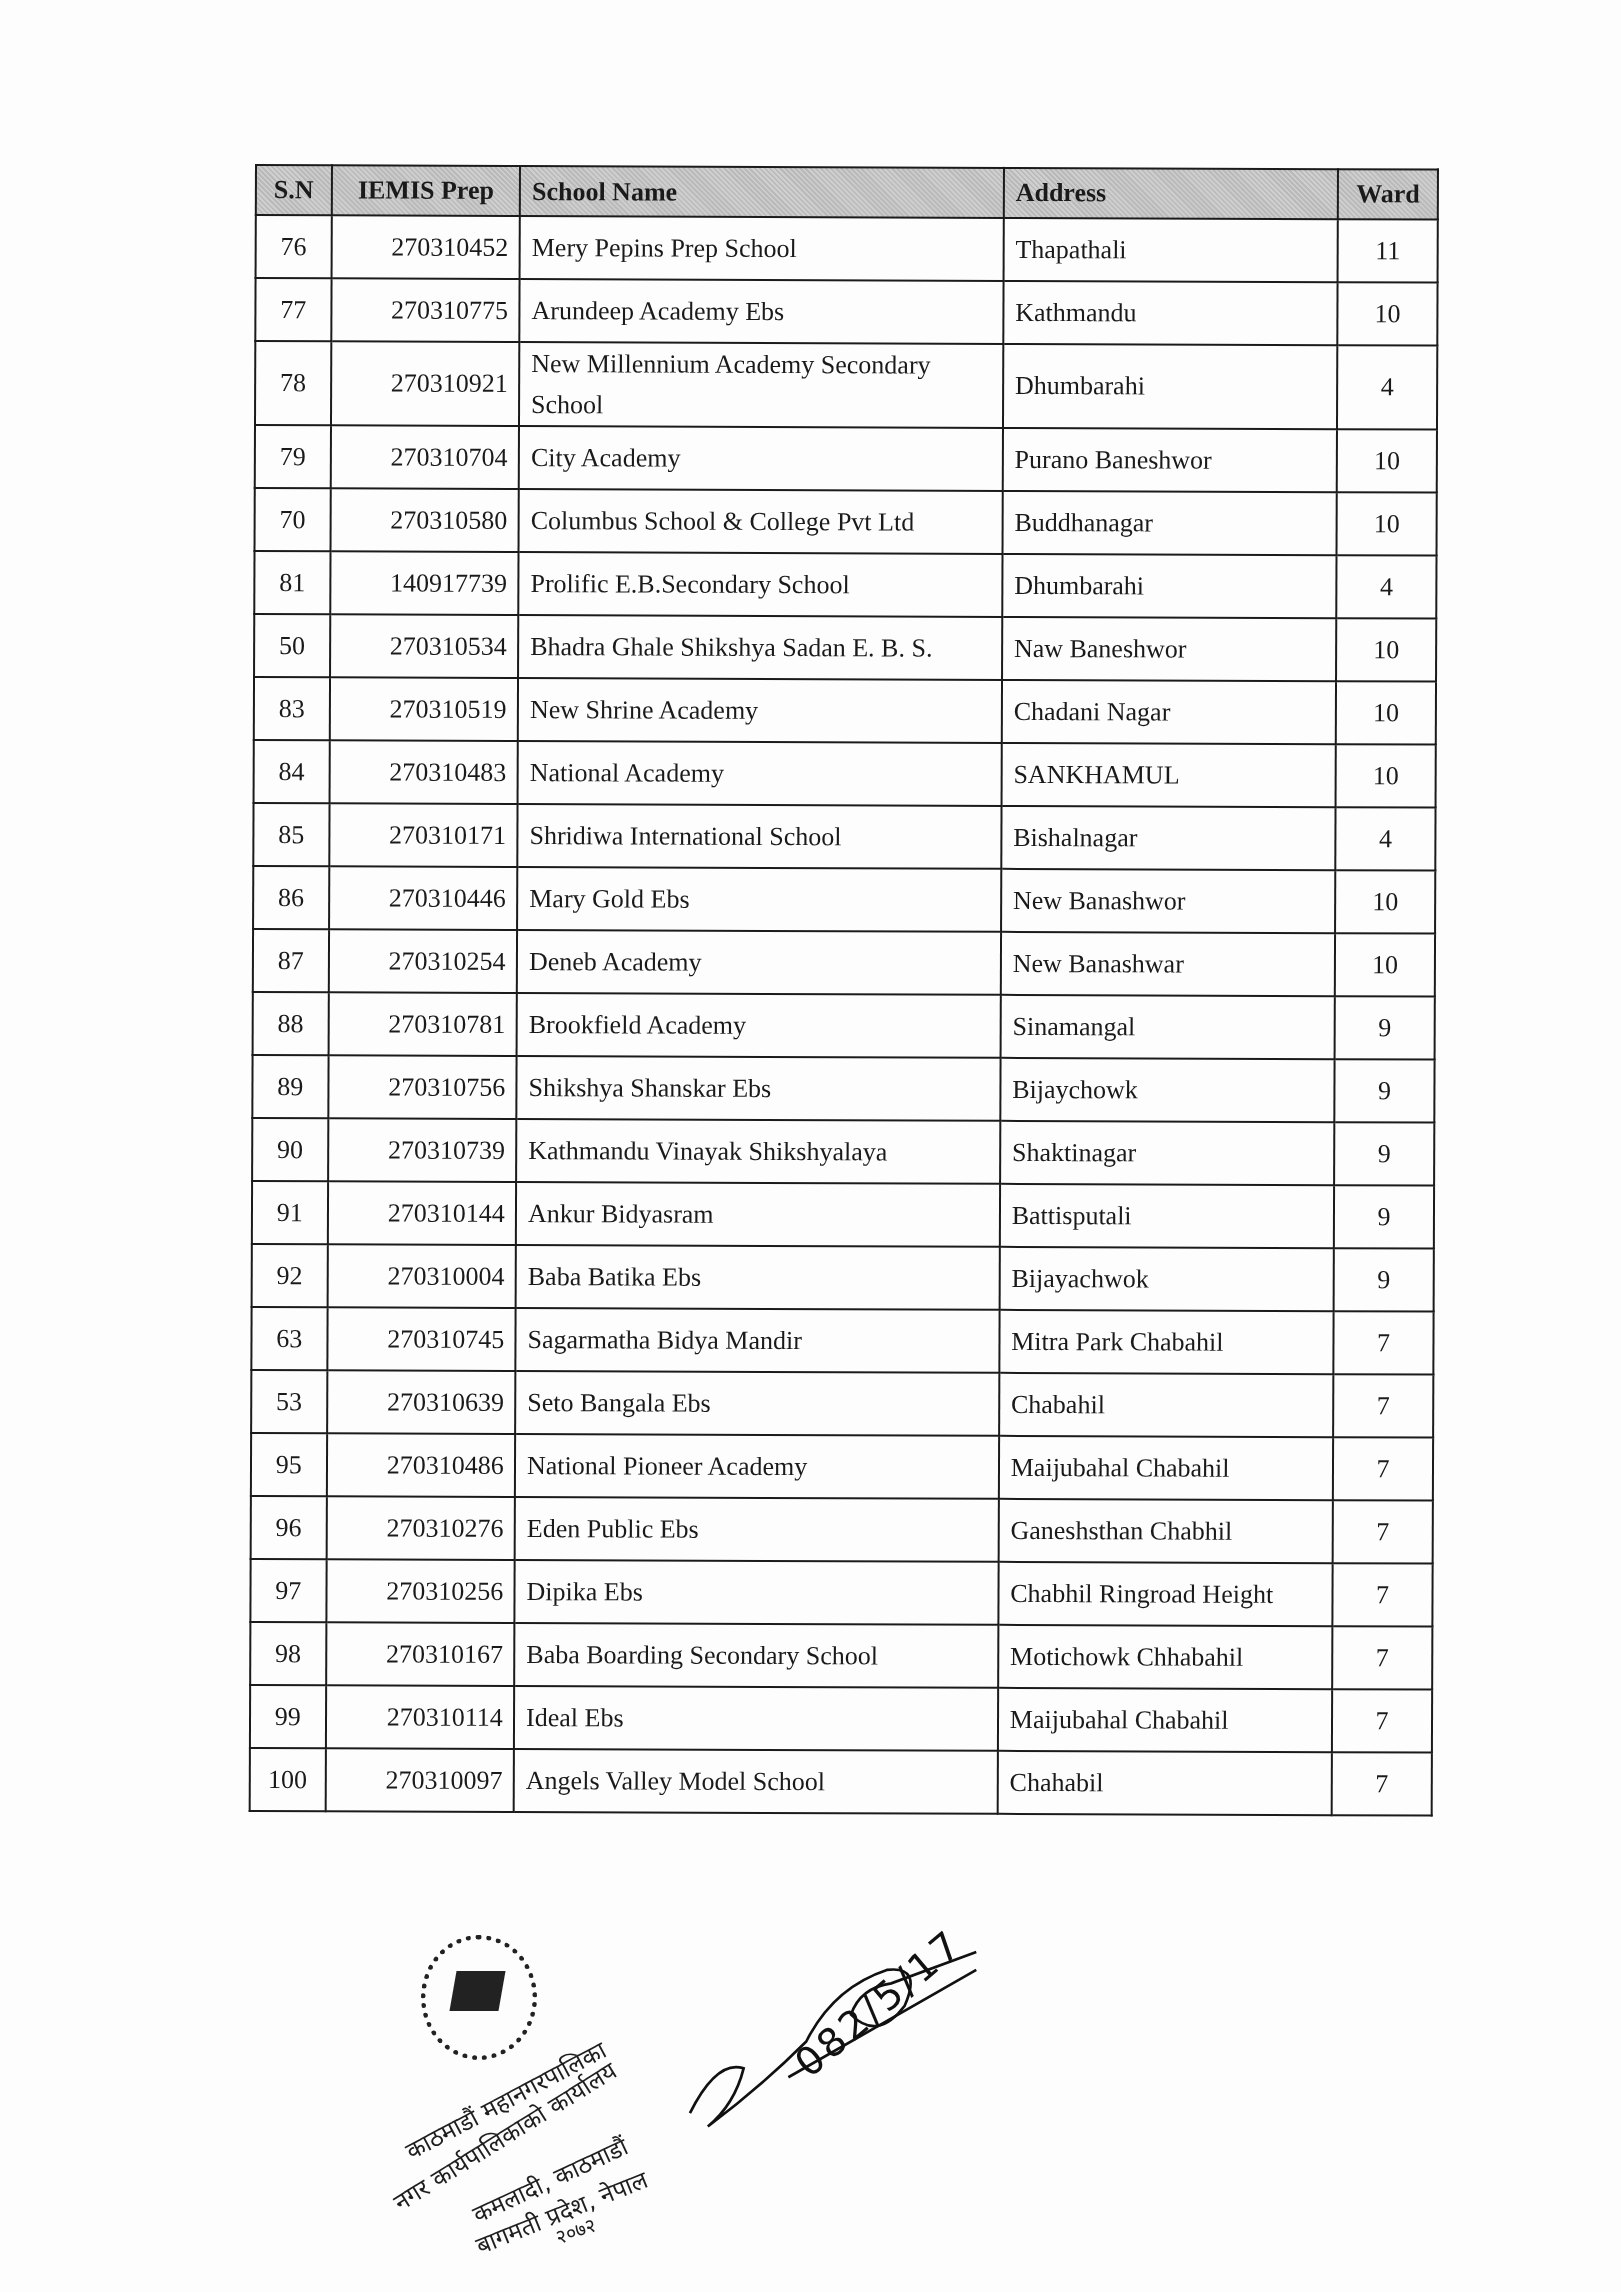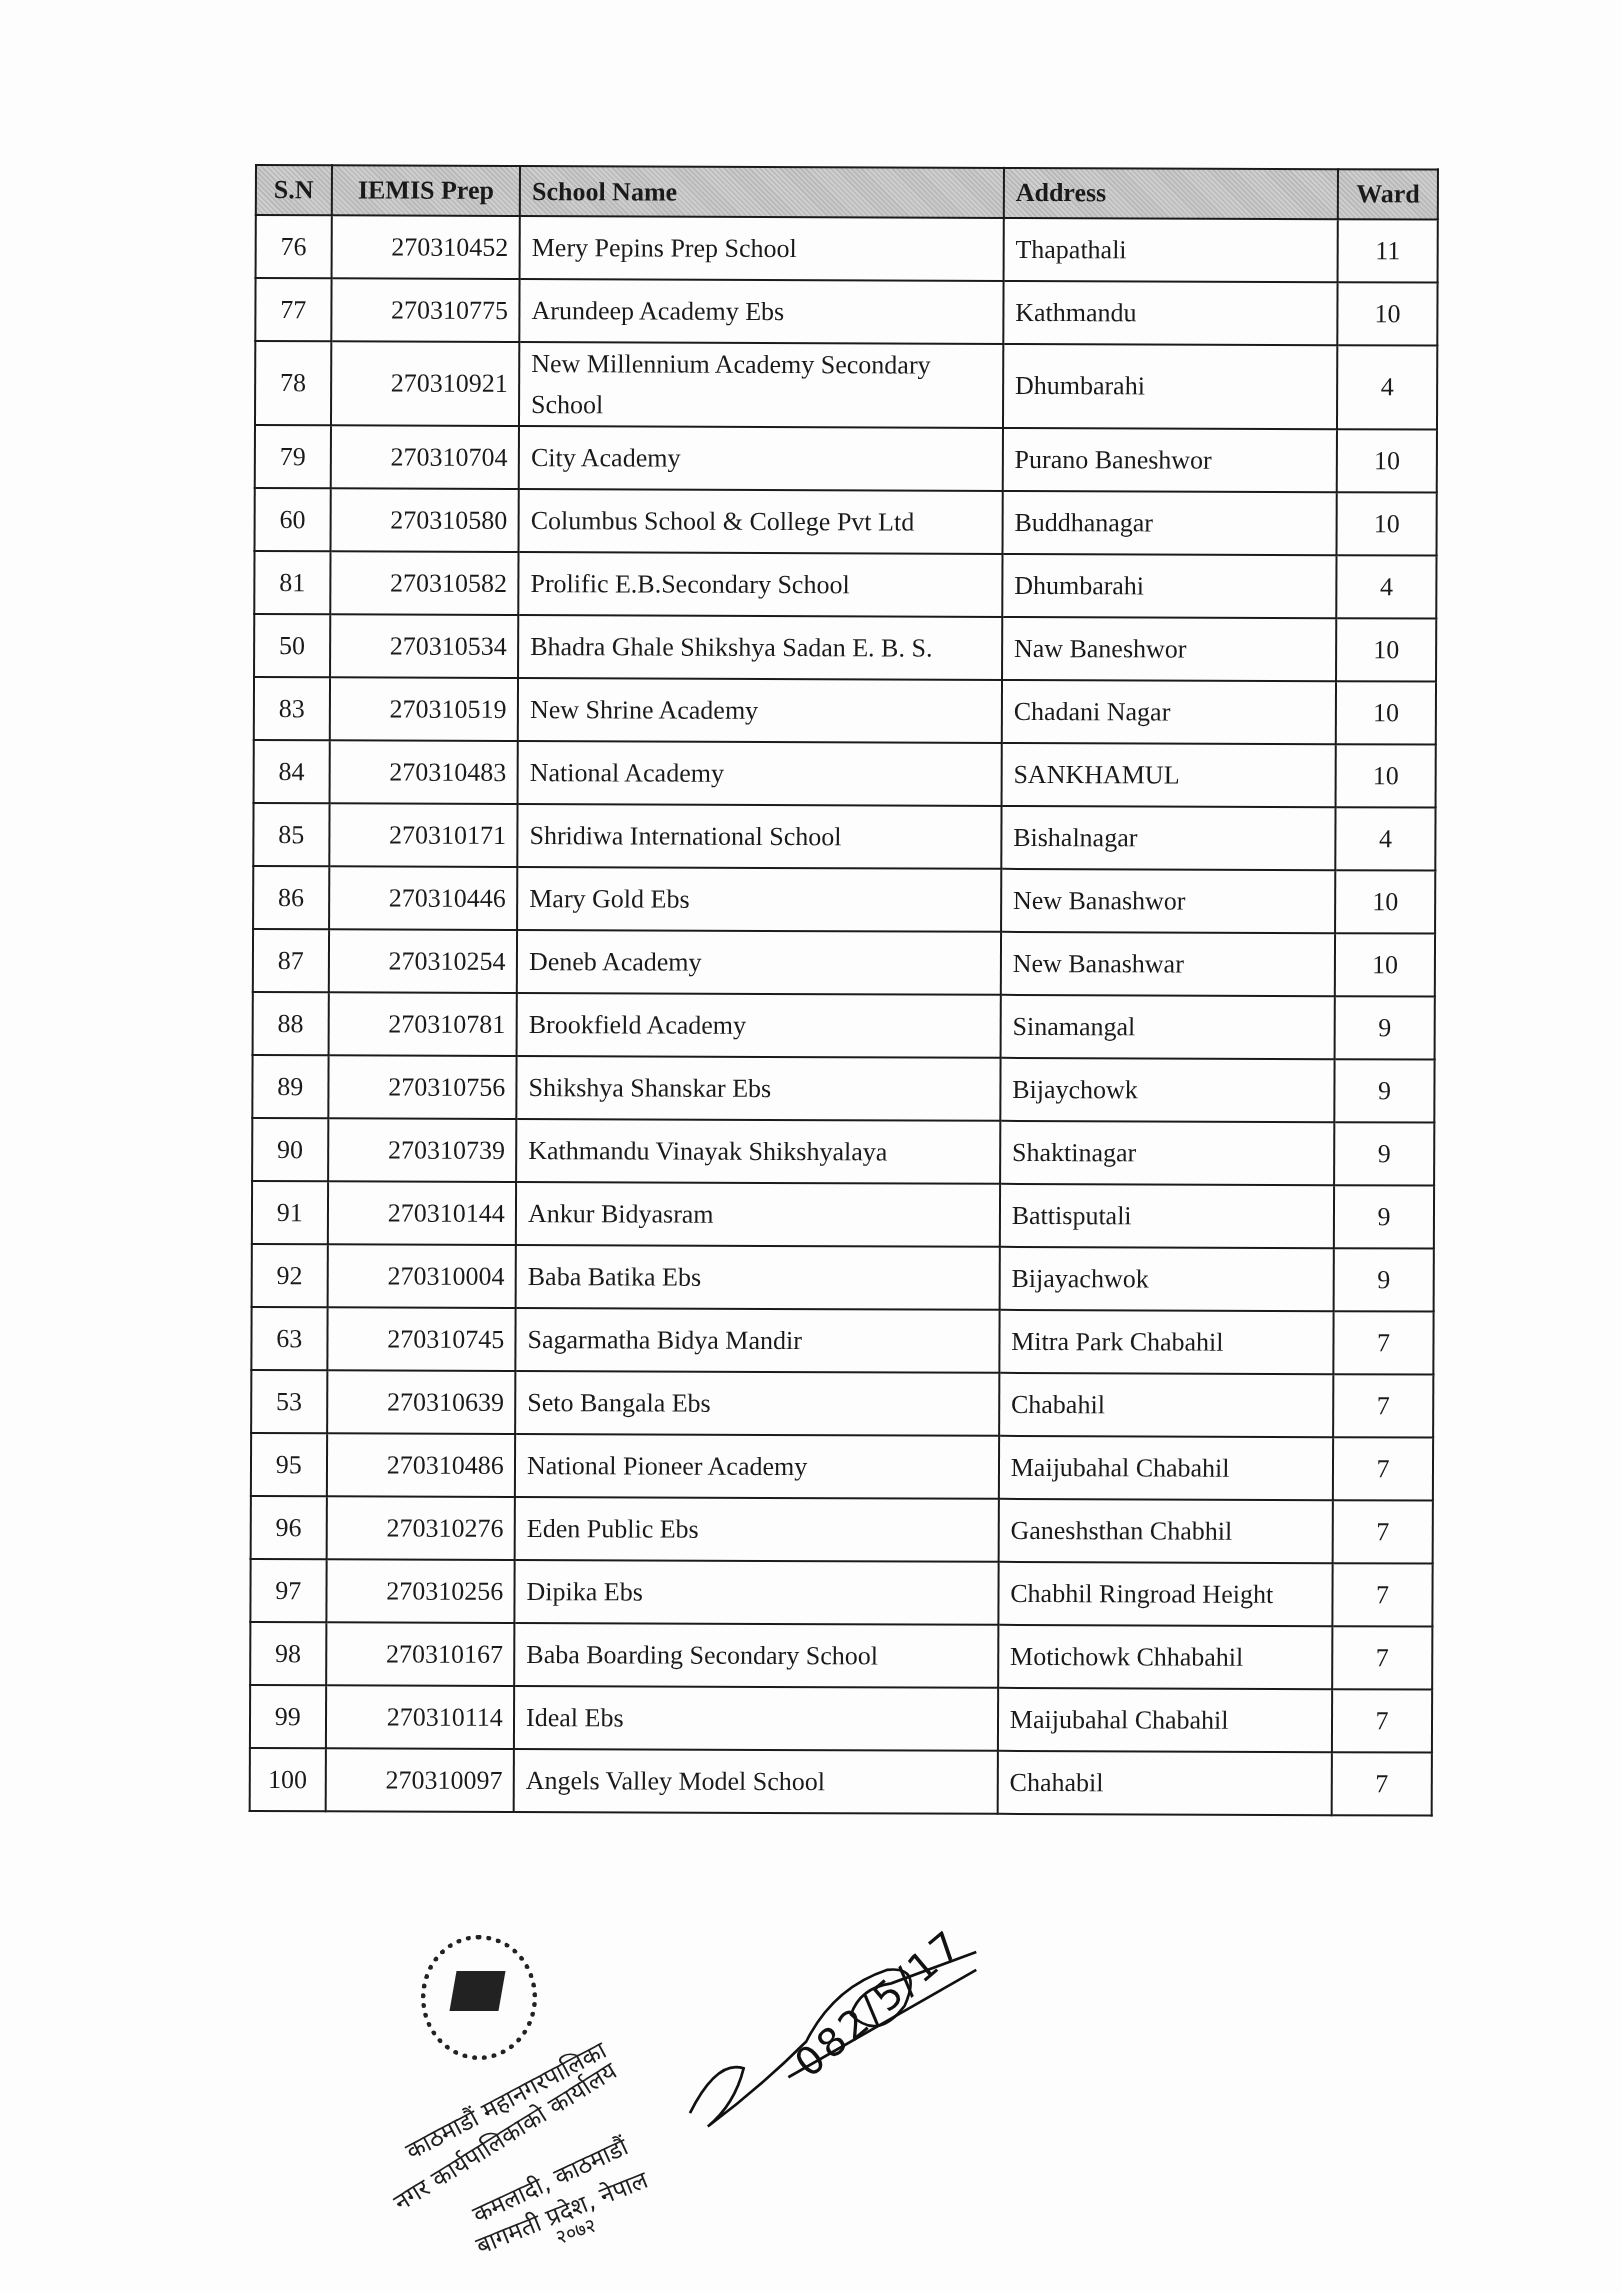--- a/index.html
+++ b/index.html
@@ -90,29 +90,29 @@
           <td class="c-ward">4</td>
         </tr>
         <tr>
           <td class="c-sn">79</td>
           <td class="c-code">270310704</td>
           <td class="c-name">City Academy</td>
           <td class="c-addr">Purano Baneshwor</td>
           <td class="c-ward">10</td>
         </tr>
         <tr>
-          <td class="c-sn">60</td>
+          <td class="c-sn">70</td>
           <td class="c-code">270310580</td>
           <td class="c-name">Columbus School &amp; College Pvt Ltd</td>
           <td class="c-addr">Buddhanagar</td>
           <td class="c-ward">10</td>
         </tr>
         <tr>
           <td class="c-sn">81</td>
-          <td class="c-code">270310582</td>
+          <td class="c-code">140917739</td>
           <td class="c-name">Prolific E.B.Secondary School</td>
           <td class="c-addr">Dhumbarahi</td>
           <td class="c-ward">4</td>
         </tr>
         <tr>
           <td class="c-sn">50</td>
           <td class="c-code">270310534</td>
           <td class="c-name">Bhadra Ghale Shikshya Sadan E. B. S.</td>
           <td class="c-addr">Naw Baneshwor</td>
           <td class="c-ward">10</td>

